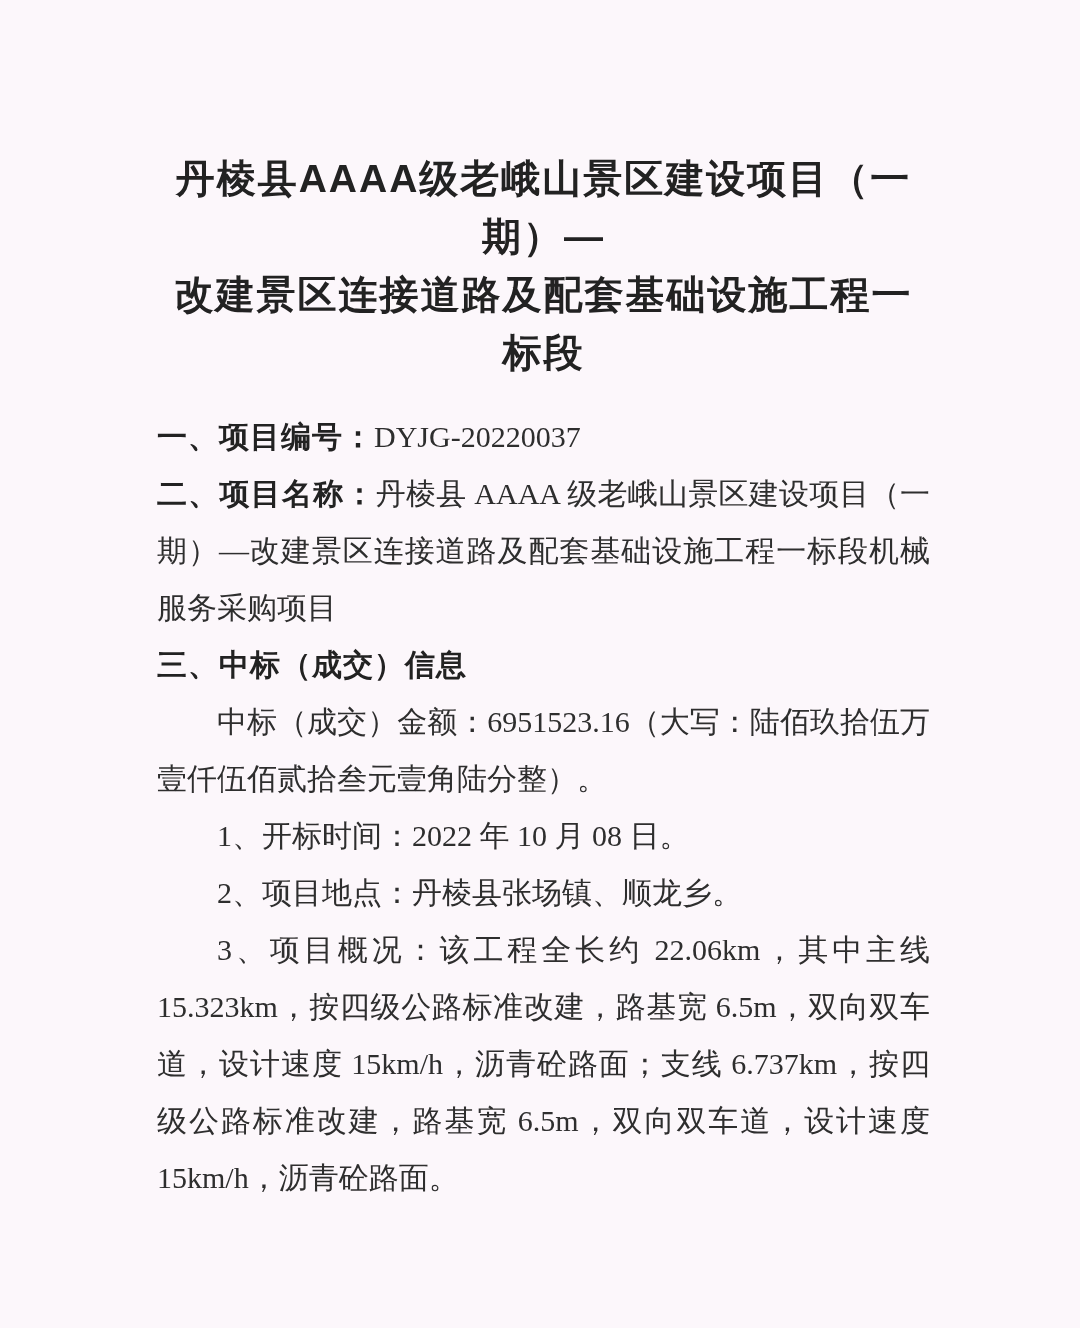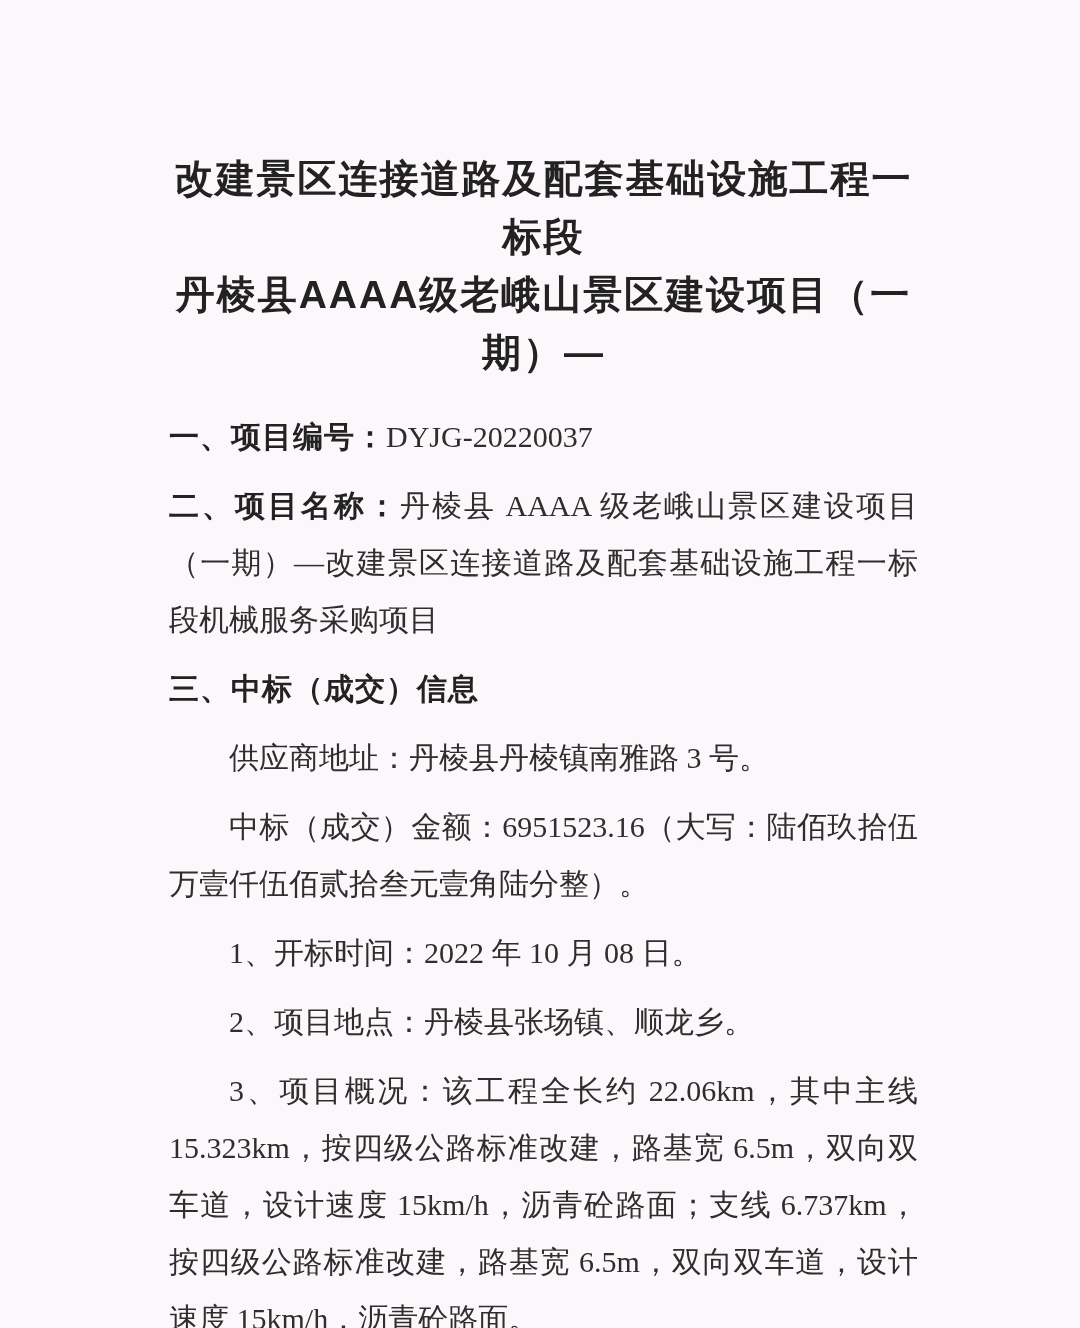--- a/index.html
+++ b/index.html
@@ -27,54 +27,53 @@
   }
   .doc-body {
     margin-top: 26px;
     font-family: "Liberation Serif", "DejaVu Serif", serif;
     font-size: 30px;
     line-height: 57px;
     text-align: justify;
     color: #2e2e2e;
   }
   .para {
-    margin: 12px;
+    margin: 0;
     padding: 0;
   }
   .para.indent {
     text-indent: 2em;
   }
   .lead {
     font-family: "Liberation Sans", "DejaVu Sans", sans-serif;
     font-weight: 700;
     font-style: normal;
     color: #222;
     letter-spacing: 1px;
   }
 </style>
 </head>
 <body>
 
 <div class="page">
 
   <div class="doc-title">
+    <div>丹棱县AAAA级老峨山景区建设项目（一期）—</div>
     <div>改建景区连接道路及配套基础设施工程一标段</div>
-    <div>丹棱县AAAA级老峨山景区建设项目（一期）—</div>
   </div>
 
   <div class="doc-body">
 
     <p class="para"><span class="lead">一、项目编号：</span><span>DYJG-20220037</span></p>
 
     <p class="para"><span class="lead">二、项目名称：</span><span>丹棱县 AAAA 级老峨山景区建设项目（一期）—改建景区连接道路及配套基础设施工程一标段机械服务采购项目</span></p>
 
     <p class="para"><span class="lead">三、中标（成交）信息</span><span></span></p>
 
 
-    <p class="para indent"><span class="lead"></span><span>供应商地址：丹棱县丹棱镇南雅路 3 号。</span></p>
 
     <p class="para indent"><span class="lead"></span><span>中标（成交）金额：6951523.16（大写：陆佰玖拾伍万壹仟伍佰贰拾叁元壹角陆分整）。</span></p>
 
 
     <p class="para indent"><span class="lead"></span><span>1、开标时间：2022 年 10 月 08 日。</span></p>
 
     <p class="para indent"><span class="lead"></span><span>2、项目地点：丹棱县张场镇、顺龙乡。</span></p>
 
     <p class="para indent"><span class="lead"></span><span>3、项目概况：该工程全长约 22.06km，其中主线 15.323km，按四级公路标准改建，路基宽 6.5m，双向双车道，设计速度 15km/h，沥青砼路面；支线 6.737km，按四级公路标准改建，路基宽 6.5m，双向双车道，设计速度 15km/h，沥青砼路面。</span></p>
 

